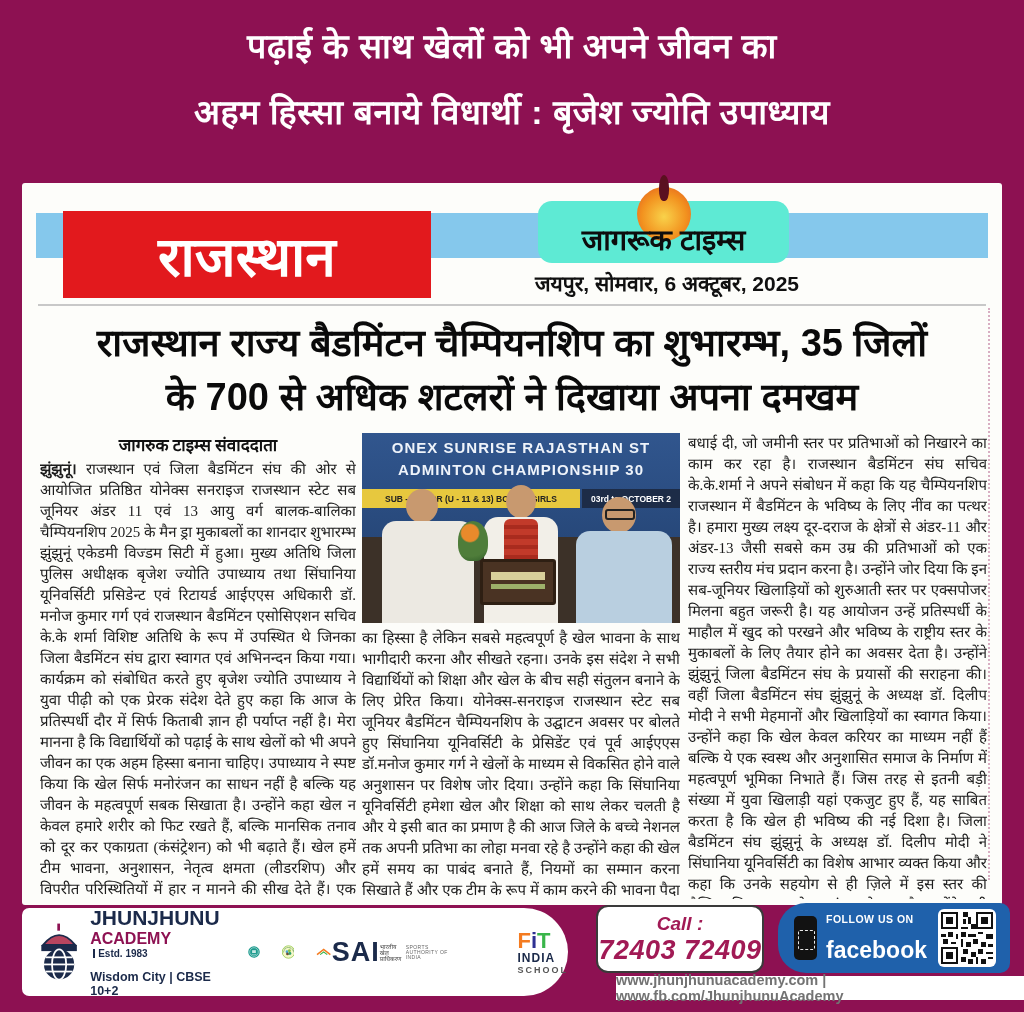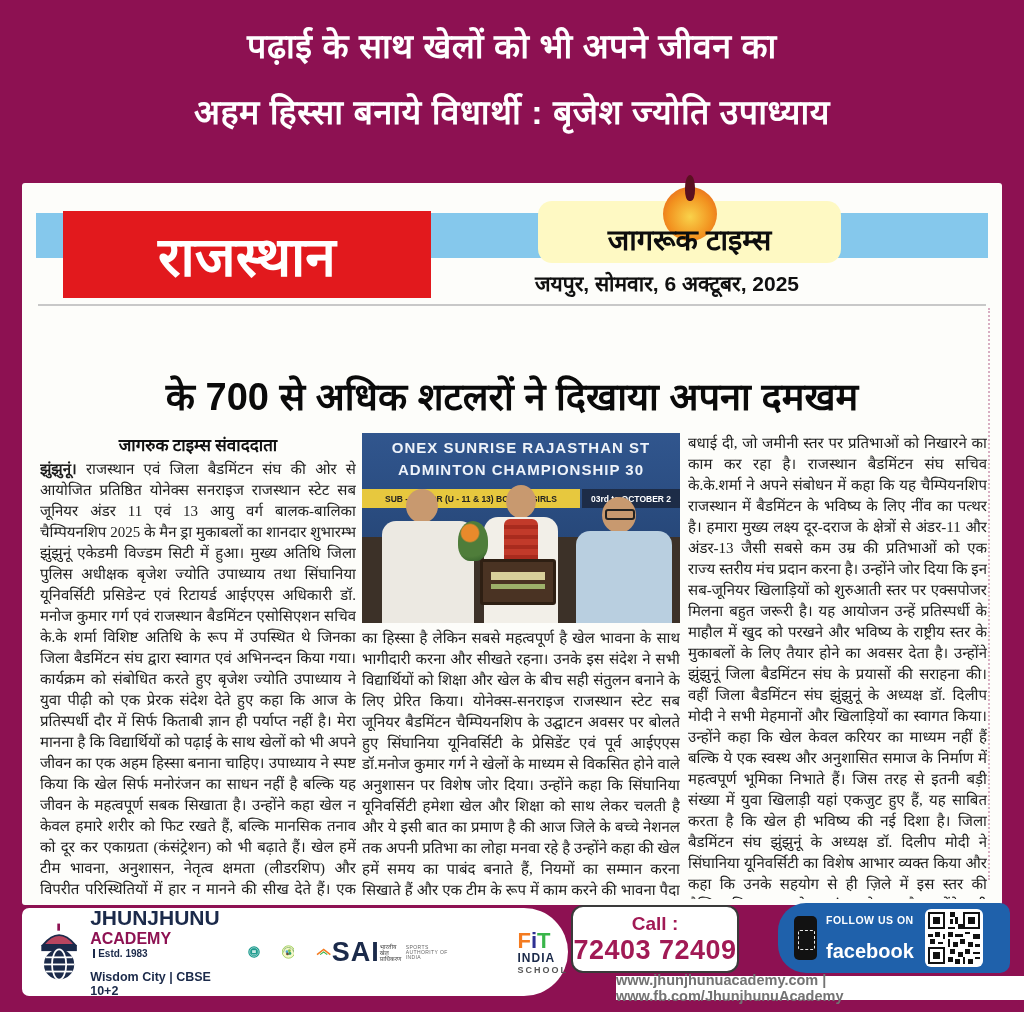--- a/index.html
+++ b/index.html
@@ -9,21 +9,21 @@
   
   .banner-line{position:absolute;left:0;width:100%;text-align:center;color:#fff;
     font-weight:800;font-size:34px;letter-spacing:0.5px;}
   .bl1{top:22px;} .bl2{top:88px;}
 
   
   .card{position:absolute;left:22px;top:183px;width:980px;height:722px;background:#fdfdfa;border-radius:3px;}
   .blue-band{position:absolute;left:14px;top:30px;width:952px;height:45px;background:#85c8ec;}
   .section-box{position:absolute;left:41px;top:28px;width:368px;height:87px;background:#e2191d;
     display:flex;align-items:center;justify-content:center;color:#fff;font-size:55px;font-weight:800;}
-  .mast-box{position:absolute;left:516px;top:18px;width:303px;height:62px;background:#fef9c3;border-radius:14px;}
+  .mast-box{position:absolute;left:516px;top:18px;width:251px;height:62px;background:#5eead4;border-radius:14px;}
   .sun{position:absolute;left:50%;top:-14px;transform:translateX(-50%);width:54px;height:54px;border-radius:50%;
     background:radial-gradient(circle at 50% 55%, #f9d24a 0%, #f2921f 55%, #e2541e 100%);}
   .flame{position:absolute;left:50%;top:-12px;transform:translateX(-50%);width:10px;height:26px;
     background:#5a1020;border-radius:50% 50% 40% 40%;}
   .mast-title{position:absolute;bottom:5px;width:100%;text-align:center;font-size:29px;font-weight:800;color:#0d0d0d;z-index:2;}
   .mast-date{position:absolute;left:480px;top:86px;width:330px;text-align:center;font-size:21px;font-weight:700;color:#101010;}
   .rule{position:absolute;left:16px;top:121px;width:948px;height:2px;background:#c8c8c8;}
   .hl{position:absolute;left:0;width:100%;text-align:center;color:#0a0a0a;font-weight:900;font-size:38px;}
   .hl1{top:132px;} .hl2{top:186px;}
 
@@ -69,32 +69,32 @@
     border-left:2px solid #1b2a4a;padding-left:3px;margin-left:3px;line-height:9px;}
   .acad-tag{font-size:12.5px;font-weight:700;color:#1b2a4a;margin-top:3px;}
   .sai{display:flex;flex-direction:row;align-items:center;line-height:1;}
   .sai-title{font-size:27px;font-weight:800;color:#1b2a4a;letter-spacing:1px;}
   .sai-sub1{font-size:6px;color:#444;margin-top:1px;}
   .sai-sub2{font-size:5px;color:#666;letter-spacing:0.4px;}
   .fit{display:flex;flex-direction:column;line-height:1;margin-left:47px;}
   .fit-word{font-size:22px;font-weight:900;}
   .fit-india{font-size:12px;font-weight:900;color:#1b2a4a;letter-spacing:1px;}
   .fit-school{font-size:9px;font-weight:700;color:#555;letter-spacing:2px;margin-top:2px;}
-  .call-box{position:absolute;left:571px;top:905px;width:168px;height:68px;background:#fff;
-    border:2px solid #3a3a3a;border-radius:12px;text-align:center;color:#a11a55;box-sizing:border-box;}
+  .call-box{position:absolute;left:596px;top:905px;width:168px;height:68px;background:#fff;
+    border:2px solid #3a3a3a;border-radius:12px;text-align:center;color:#a11a55;box-sizing:border-box;font-style:italic;}
   .call-label{font-size:19px;font-weight:800;margin-top:6px;}
   .call-number{font-size:27px;font-weight:900;letter-spacing:0.5px;}
   .fb-panel{position:absolute;left:778px;top:903px;width:232px;height:70px;background:#1f61ab;
     border-radius:28px 10px 10px 28px;display:flex;align-items:center;gap:9px;padding-left:16px;box-sizing:border-box;}
   .phone{width:23px;height:44px;background:#121212;border-radius:5px;position:relative;flex:none;}
   .phone::after{content:"";position:absolute;left:4px;top:14px;width:15px;height:18px;
     border:1.5px dashed #e8e8e8;border-radius:2px;}
   .fb-text{color:#fff;line-height:1;}
   .fb-l1{font-size:10.5px;font-weight:800;letter-spacing:0.5px;}
-  .fb-l2{font-size:20px;font-weight:900;margin-top:15px;}
+  .fb-l2{font-size:23px;font-weight:900;margin-top:15px;}
   .qr{width:58px;height:58px;background:#fff;border-radius:6px;padding:3px;box-sizing:border-box;flex:none;margin-left:2px;}
   .url-strip{position:absolute;left:616px;top:976px;width:412px;height:24px;background:#fff;
     display:flex;align-items:center;justify-content:center;color:#737373;font-weight:800;font-size:14.5px;}
 </style>
 </head>
 <body>
 
 <div class="page">
 
   <div>
@@ -107,20 +107,21 @@
     <div class="section-box">राजस्थान</div>
     <div class="mast-box">
       <div class="sun">
           <div class="flame"></div>
         </div>
       <div class="mast-title">जागरूक टाइम्स</div>
     </div>
     <div class="mast-date">जयपुर, सोमवार, 6 अक्टूबर, 2025</div>
     <div class="rule"></div>
 
+    <div class="hl hl1">राजस्थान राज्य बैडमिंटन चैम्पियनशिप का शुभारम्भ, 35 जिलों</div>
     <div class="hl hl2">के 700 से अधिक शटलरों ने दिखाया अपना दमखम</div>
 
     <div class="col col1">
       <div class="byline">जागरुक टाइम्स संवाददाता</div>
       <p><span class="lead">झुंझुनूं।</span> <span>राजस्थान एवं जिला बैडमिंटन संघ की ओर से आयोजित प्रतिष्ठित योनेक्स सनराइज राजस्थान स्टेट सब जूनियर अंडर 11 एवं 13 आयु वर्ग बालक-बालिका चैम्पियनशिप 2025 के मैन ड्रा मुकाबलों का शानदार शुभारम्भ झुंझुनूं एकेडमी विज्डम सिटी में हुआ। मुख्य अतिथि जिला पुलिस अधीक्षक बृजेश ज्योति उपाध्याय तथा सिंघानिया यूनिवर्सिटी प्रसिडेन्ट एवं रिटायर्ड आईएएस अधिकारी डॉ. मनोज कुमार गर्ग एवं राजस्थान बैडमिंटन एसोसिएशन सचिव के.के शर्मा विशिष्ट अतिथि के रूप में उपस्थित थे जिनका जिला बैडमिंटन संघ द्वारा स्वागत एवं अभिनन्दन किया गया। कार्यक्रम को संबोधित करते हुए बृजेश ज्योति उपाध्याय ने युवा पीढ़ी को एक प्रेरक संदेश देते हुए कहा कि आज के प्रतिस्पर्धी दौर में सिर्फ किताबी ज्ञान ही पर्याप्त नहीं है। मेरा मानना है कि विद्यार्थियों को पढ़ाई के साथ खेलों को भी अपने जीवन का एक अहम हिस्सा बनाना चाहिए। उपाध्याय ने स्पष्ट किया कि खेल सिर्फ मनोरंजन का साधन नहीं है बल्कि यह जीवन के महत्वपूर्ण सबक सिखाता है। उन्होंने कहा खेल न केवल हमारे शरीर को फिट रखते हैं, बल्कि मानसिक तनाव को दूर कर एकाग्रता (कंसंट्रेशन) को भी बढ़ाते हैं। खेल हमें टीम भावना, अनुशासन, नेतृत्व क्षमता (लीडरशिप) और विपरीत परिस्थितियों में हार न मानने की सीख देते हैं। एक विद्यार्थी जो खेल के मैदान में भी सक्रिय रहता है, वह जीवन के हर क्षेत्र में संतुलित दृष्टिकोण अपनाता है। उन्होंने जोर देकर कहा कि माता-पिता और शिक्षण संस्थानों को भी यह सुनिश्चित करना चाहिए कि उनके पाठ्यक्रम में खेलों को उचित स्थान मिले, ताकि बच्चों का संपूर्ण विकास हो सके, उन्होंने जिला बैडमिंटन संघ की ओर से योनेक्स-सनराइज राजस्थान स्टेट सब जूनियर अंडर 11 एवं 13 बैडमिंटन चैम्पियनशिप के आयोजन की सराहना की। उन्होंने कहा कि ऐसे मंच युवा खिलाड़ियों को राज्य और राष्ट्रीय स्तर पर अपनी प्रतिभा दिखाने का अवसर प्रदान करते हैं। साथ ही बृजेश ज्योति उपाध्याय ने सभी युवा प्रतिभागियों को शुभकामनाएं दीं और उन्हें याद दिलाया कि जीतना और हारना खेल</span></p>
     </div>
 
     <div class="col col2">
       <div class="photo">
         <div class="ph-banner"></div>

